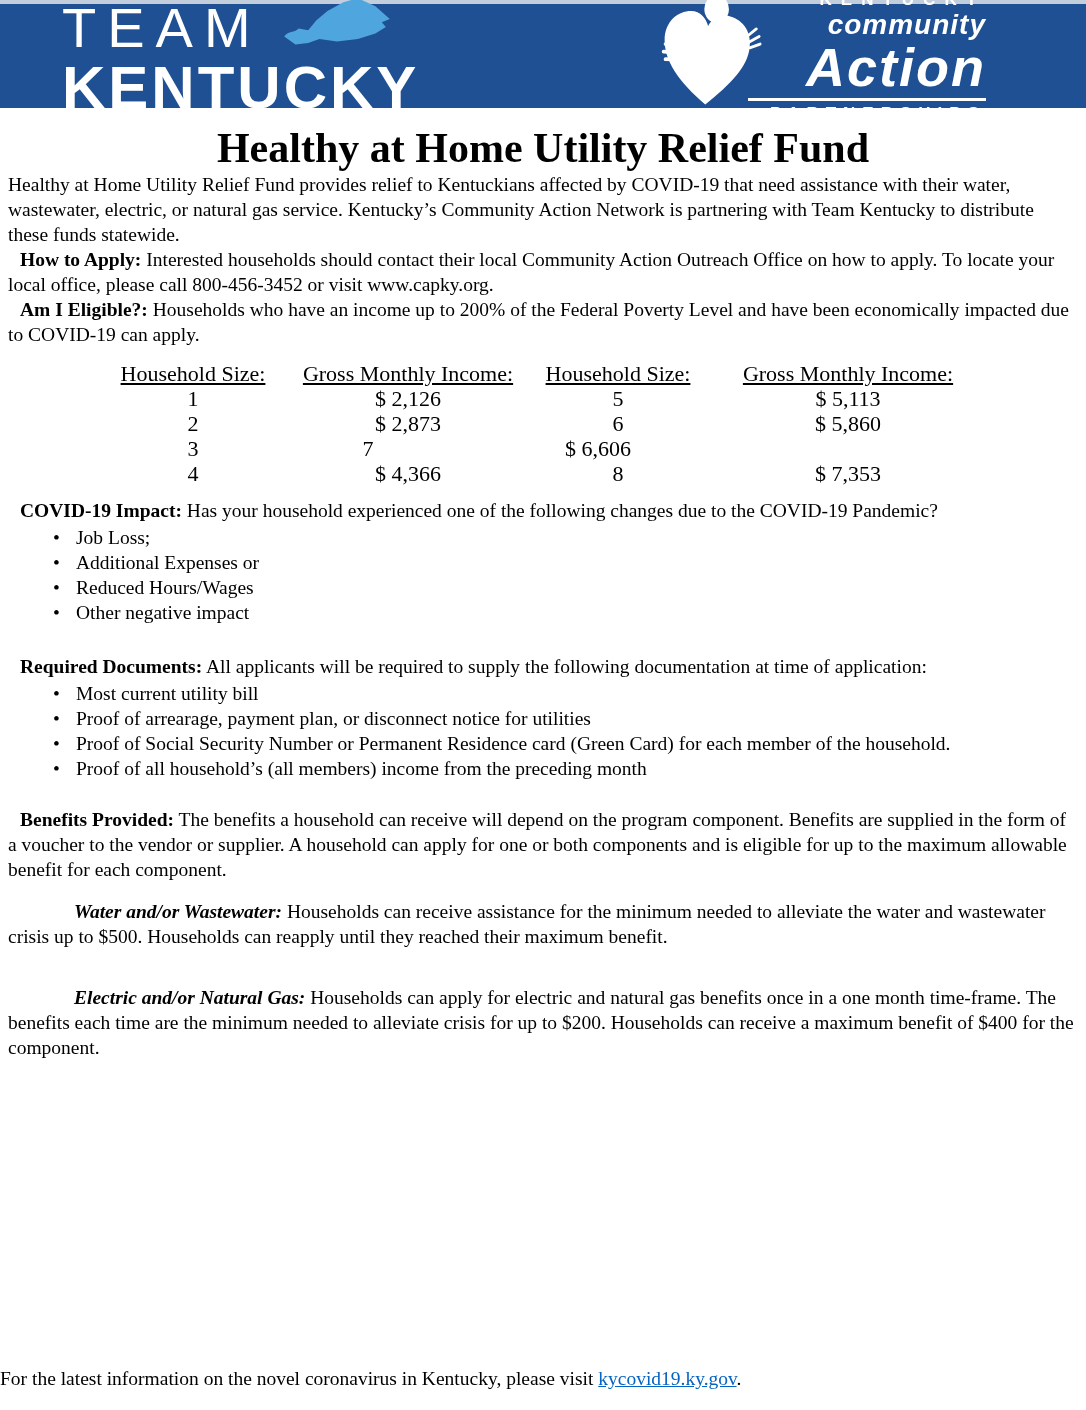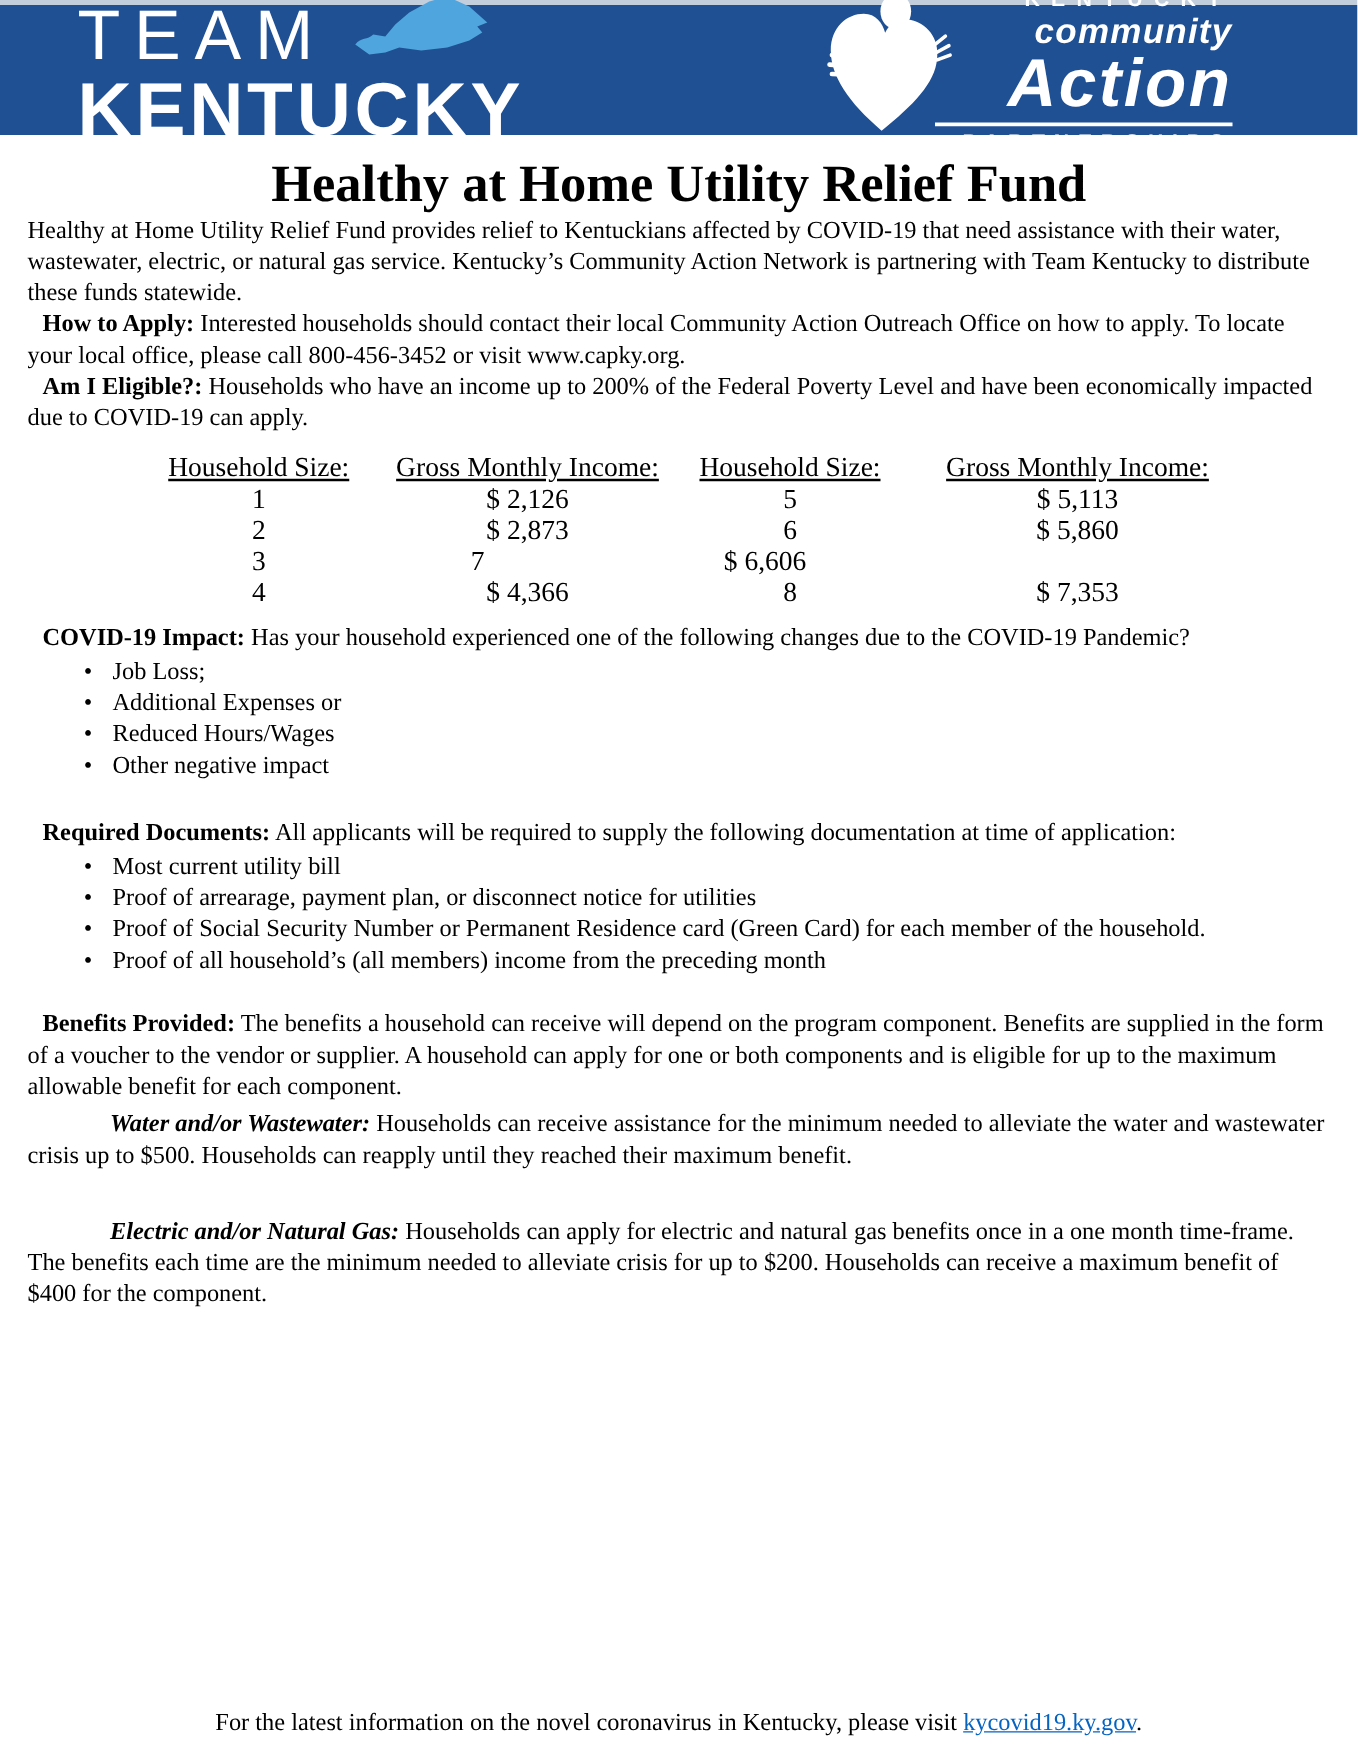--- a/index.html
+++ b/index.html
@@ -21,21 +21,21 @@
   .tk-state{margin-left:6px;margin-bottom:2px;}
   .tk-kentucky{font-size:60px;font-weight:700;letter-spacing:3px;margin-top:2px;}
   .cap-logo{display:flex;align-items:center;color:#fff;font-family:"Liberation Sans", sans-serif;}
   .cap-text{margin-left:-14px;display:flex;flex-direction:column;align-items:flex-end;line-height:1;}
   .cap-kentucky{font-size:17px;font-weight:700;letter-spacing:9px;margin-bottom:3px;}
   .cap-community{font-size:28px;font-weight:700;font-style:italic;letter-spacing:1px;margin-bottom:1px;}
   .cap-action{font-size:54px;font-weight:700;font-style:italic;letter-spacing:2px;}
   .cap-line{width:238px;border-top:3px solid #fff;margin:4px 0 4px 0;}
   .cap-partnerships{font-size:17px;font-weight:700;letter-spacing:7px;}
   
-  .doc{padding:0 22px;}
+  .doc{padding:0 8px;}
   .doc-title{
     text-align:center;font-size:42px;font-weight:700;
     margin:16px 0 0 0;letter-spacing:0px;
   }
   p.body-par{font-size:19.5px;line-height:25px;margin:0;}
   .par-intro{margin-top:38px;}
   .par-gap{margin-top:20px;}
   b.lead{font-weight:700;margin-left:12px;}
   .bi{font-weight:700;font-style:italic;}
   
@@ -51,21 +51,21 @@
   ul.blist li{
     font-size:19.5px;line-height:25px;padding-left:68px;position:relative;
   }
   ul.blist li::before{
     content:"\2022";position:absolute;left:45px;top:0;font-size:19.5px;
   }
   .indent-par{text-indent:66px;}
   
   .footer{
     position:absolute;left:0;top:1368px;width:100%;
-    text-align:center;font-size:19.5px;
+    font-size:19.5px;
   }
   .footer a{color:#0563c1;text-decoration:underline;cursor:pointer;}
 </style>
 </head>
 <body>
 
 <div class="top-strip"></div>
 
 <div class="banner">
 
@@ -182,21 +182,21 @@
     <li>Proof of arrearage, payment plan, or disconnect notice for utilities</li>
     <li>Proof of Social Security Number or Permanent Residence card (Green Card) for each member of the household.</li>
     <li>Proof of all household’s (all members) income from the preceding month</li>
   </ul>
 
   <p class="body-par" style="margin-top:26px;">
     <b class="lead">Benefits Provided:</b>
     <span>The benefits a household can receive will depend on the program component. Benefits are supplied in the form of a voucher to the vendor or supplier. A household can apply for one or both components and is eligible for up to the maximum allowable benefit for each component.</span>
   </p>
 
-  <p class="body-par indent-par" style="margin-top:5px;">
+  <p class="body-par indent-par" style="margin-top:17px;">
     <span class="bi">Water and/or Wastewater:</span>
     <span>Households can receive assistance for the minimum needed to alleviate the water and wastewater crisis up to $500. Households can reapply until they reached their maximum benefit.</span>
   </p>
 
   <p class="body-par indent-par" style="margin-top:36px;">
     <span class="bi">Electric and/or Natural Gas:</span>
     <span>Households can apply for electric and natural gas benefits once in a one month time-frame. The benefits each time are the minimum needed to alleviate crisis for up to $200. Households can receive a maximum benefit of $400 for the component.</span>
   </p>
 
 </div>

